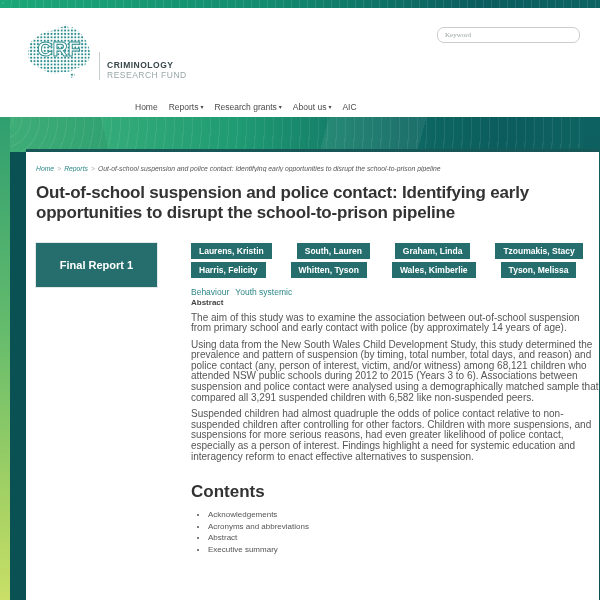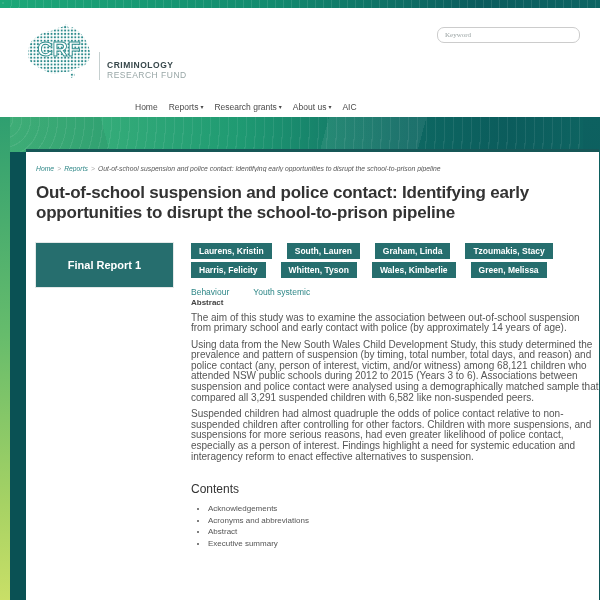--- a/index.html
+++ b/index.html
@@ -48,40 +48,40 @@
   .breadcrumb { font-size:6.8px; font-style:italic; color:#8a8a8a; white-space:nowrap; overflow:hidden; }
   .breadcrumb a { color:#2e8787; }
   .crumb-sep { margin:0 3px; color:#aaa; }
   .crumb-current { color:#555; }
 
   h1.page-title { margin-top:11px; font-size:17px; line-height:19.5px; font-weight:600;
     color:#333; letter-spacing:-.2px; width:556px; }
 
   .columns { display:flex; gap:18px; margin-top:21px; }
   .side-col { width:137px; flex:none; }
-  .side-btn { width:137px; height:44px; margin-bottom:9px; background:#266e6e; color:#fff;
+  .side-btn { width:121px; height:44px; margin-bottom:9px; background:#266e6e; color:#fff;
     font-size:11px; font-weight:bold; display:flex; align-items:center; justify-content:center;
     box-shadow:0 0 0 1px #e3e8e8; cursor:pointer; }
   .main-col { flex:1; min-width:0; }
 
-  .tags { display:flex; flex-wrap:wrap; gap:3px 15px;align-items:flex-end; }
+  .tags { display:flex; flex-wrap:wrap; gap:3px 25px;align-items:flex-end; }
   .tag { background:#266e6e; color:#fff; font-size:8.5px; font-weight:bold;
     padding:3px 8px; white-space:nowrap; cursor:pointer; }
 
-  .topics { display:flex; gap:24px; margin-top:9px; }
+  .topics { display:flex; gap:6px; margin-top:9px; }
   .topics a { font-size:8.5px; color:#2e8787; text-decoration:none; }
 
   .meta { margin-top:11px; font-size:8px; line-height:11.5px; color:#555; }
   .meta b { color:#444; }
   .meta a { color:#555; text-decoration:none; }
 
   .abstract-label { font-size:8px; line-height:11.5px; font-weight:bold; color:#444; }
   .para { font-size:10px; line-height:10.6px; color:#555; margin-top:4px; margin-bottom:6px; width:409px; }
 
-  .contents-heading { margin-top:20px; font-size:12px; font-weight:400; color:#333; }
+  .contents-heading { margin-top:20px; font-size:17px; font-weight:700; color:#333; }
   .contents-list { margin-top:7px; padding-left:17px; font-size:8px; line-height:11.6px; color:#555; }
 </style>
 </head>
 <body>
 
 <div id="stage">
 
   <div class="top-strip"></div>
 
   <header>
@@ -137,21 +137,21 @@
       <div class="main-col">
 
         <div class="tags">
           <span class="tag">Laurens, Kristin</span>
           <span class="tag">South, Lauren</span>
           <span class="tag">Graham, Linda</span>
           <span class="tag">Tzoumakis, Stacy</span>
           <span class="tag">Harris, Felicity</span>
           <span class="tag">Whitten, Tyson</span>
           <span class="tag">Wales, Kimberlie</span>
-          <span class="tag">Green, Melissa</span>
+          <span class="tag">Tyson, Melissa</span>
         </div>
 
         <div class="topics">
           <a href="#">Behaviour</a>
           <a href="#">Youth systemic</a>
         </div>
 
 
         <div class="abstract-label">Abstract</div>
         <p class="para">The aim of this study was to examine the association between out-of-school suspension from primary school and early contact with police (by approximately 14 years of age).</p>

